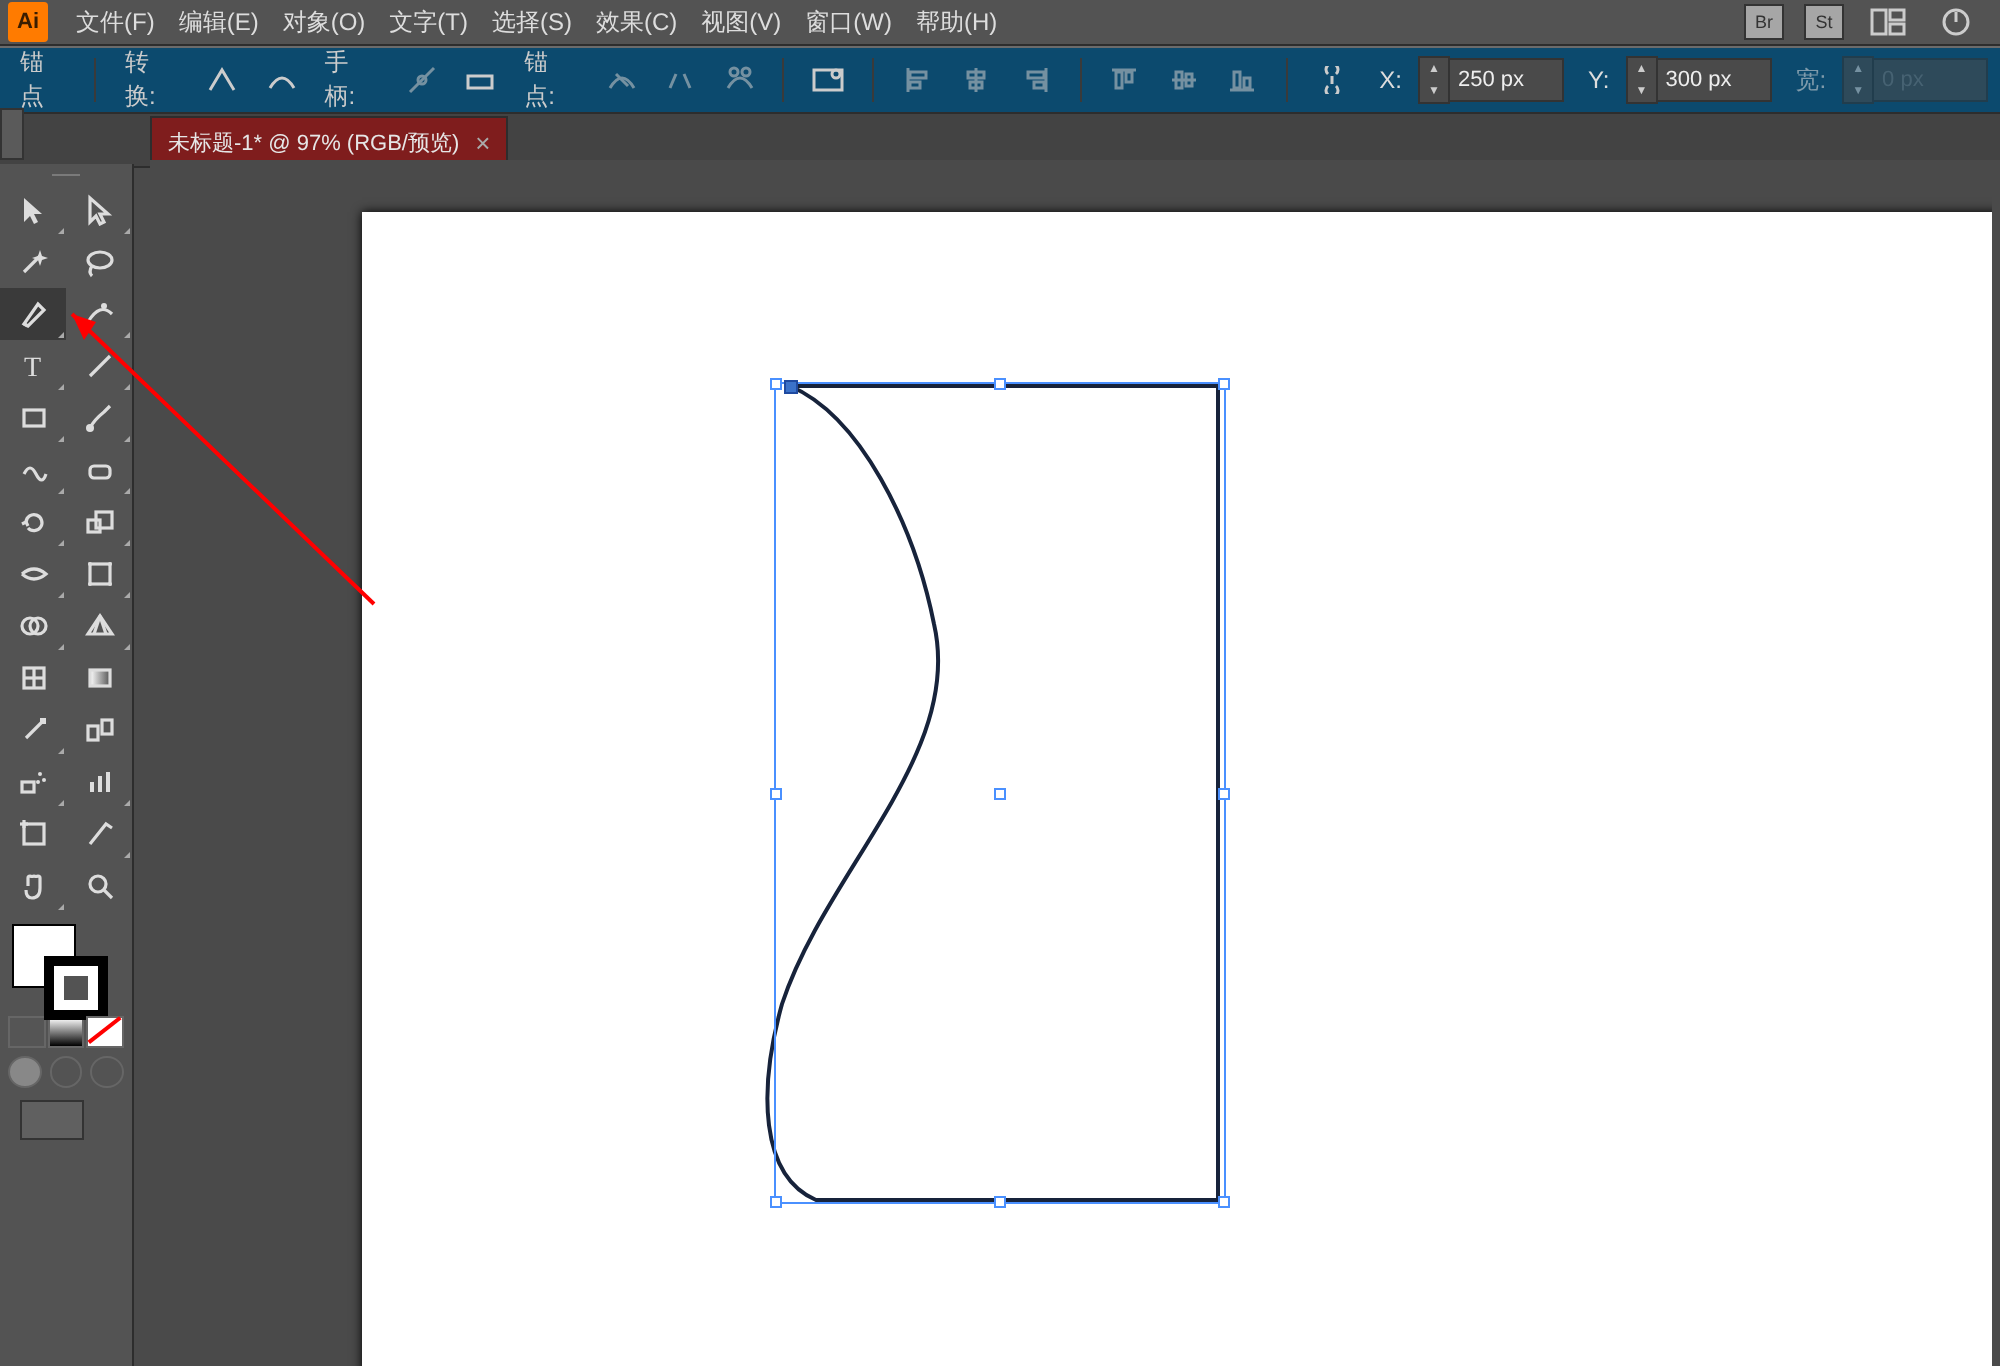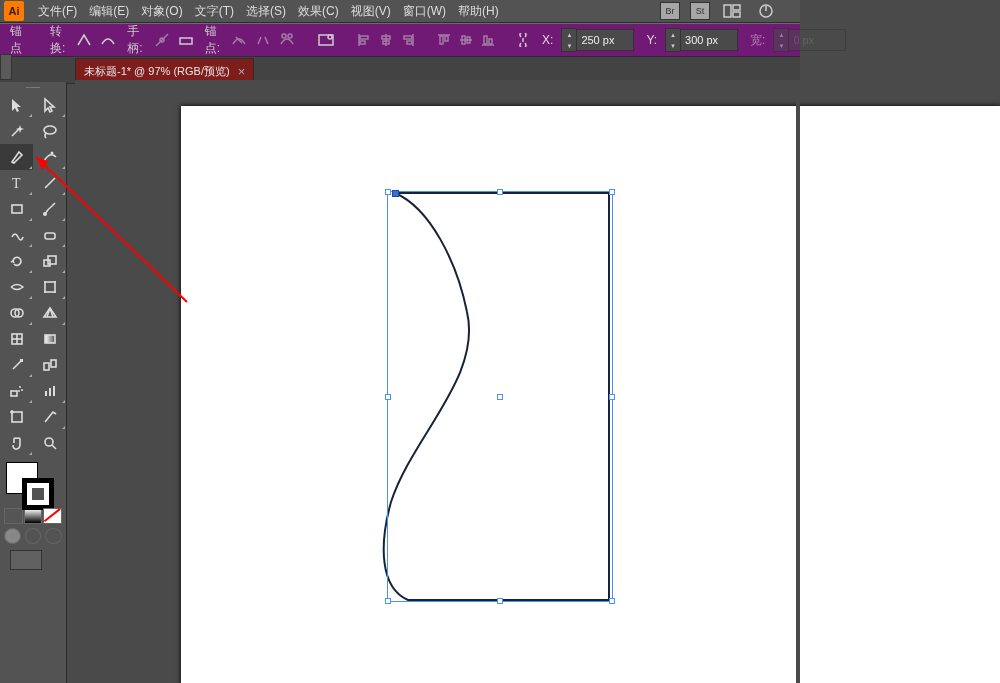--- a/index.html
+++ b/index.html
@@ -1,26 +1,26 @@
 <!DOCTYPE html>
 <html><head>
 <meta charset="utf-8">
 <style>
 html,body{margin:0;padding:0;width:1000px;height:683px;font-family:"Microsoft YaHei","Segoe UI",sans-serif;font-size:12px;color:#ddd;background:#4a4a4a;overflow:hidden;user-select:none}
-#app{position:relative;width:800px;height:683px}
+#app{position:relative;width:1000px;height:683px}
 
 
 .menubar{height:22px;background:#535353;display:flex;align-items:center;padding-left:4px;border-bottom:1px solid #2d2d2d}
 .logo{width:20px;height:20px;background:#ff7b00;color:#3a1d00;font-weight:bold;text-align:center;line-height:20px;font-size:11px;border-radius:2px;margin-right:8px}
 .menu-item{padding:0 6px;line-height:22px;cursor:pointer}
-.menubar .right{margin-left:auto;display:flex;align-items:center;gap:10px;padding-right:22px}
+.menubar .right{margin-left:auto;display:flex;align-items:center;gap:10px;padding-right:10px}
 .sq-btn{width:18px;height:16px;background:#a6a6a6;border:1px solid #333;display:flex;align-items:center;justify-content:center;font-size:9px;color:#333}
 
 
-.ctrlbar{height:32px;background:#701a75;display:flex;align-items:center;padding:0 6px;border-bottom:1px solid #2d2d2d;border-top:1px solid #6b6b6b;gap:6px}
+.ctrlbar{height:32px;background:#0c4a6e;display:flex;align-items:center;padding:0 6px;border-bottom:1px solid #2d2d2d;border-top:1px solid #6b6b6b;gap:6px}
 .ctrlbar .lbl{color:#ccc;padding:0 4px}
 .ctrlbar .sep{width:1px;height:22px;background:#3a3a3a;margin:0 4px}
 .c-btn{width:22px;height:22px;display:flex;align-items:center;justify-content:center;border:1px solid transparent;cursor:pointer}
 .c-btn svg{fill:none;stroke:#ccc;stroke-width:1.5}
 .num-field{display:flex;align-items:center}
 .num-field .spin{width:14px;height:22px;background:#4a4a4a;border:1px solid #333;display:flex;flex-direction:column}
 .num-field .spin div{flex:1;display:flex;align-items:center;justify-content:center;font-size:6px;color:#ccc}
 .num-field input{width:48px;height:20px;background:#4a4a4a;color:#eee;border:1px solid #333;border-left:none;padding:0 4px;font-size:11px}
 .num-field input[readonly]{color:#777}
 .dimmed{opacity:.55}

